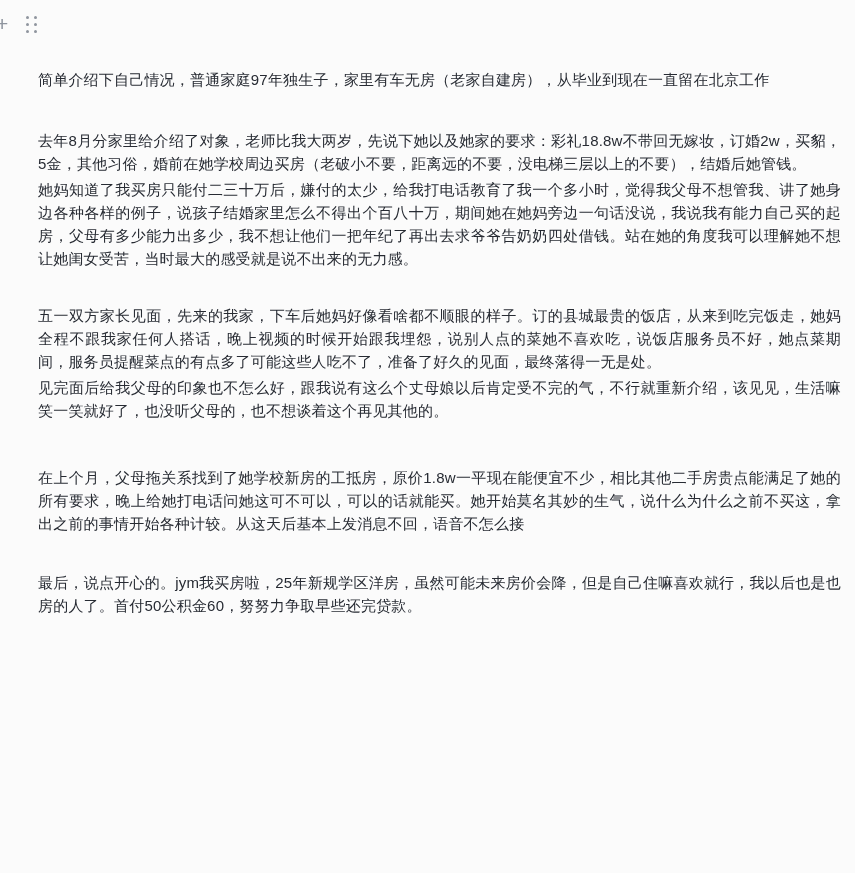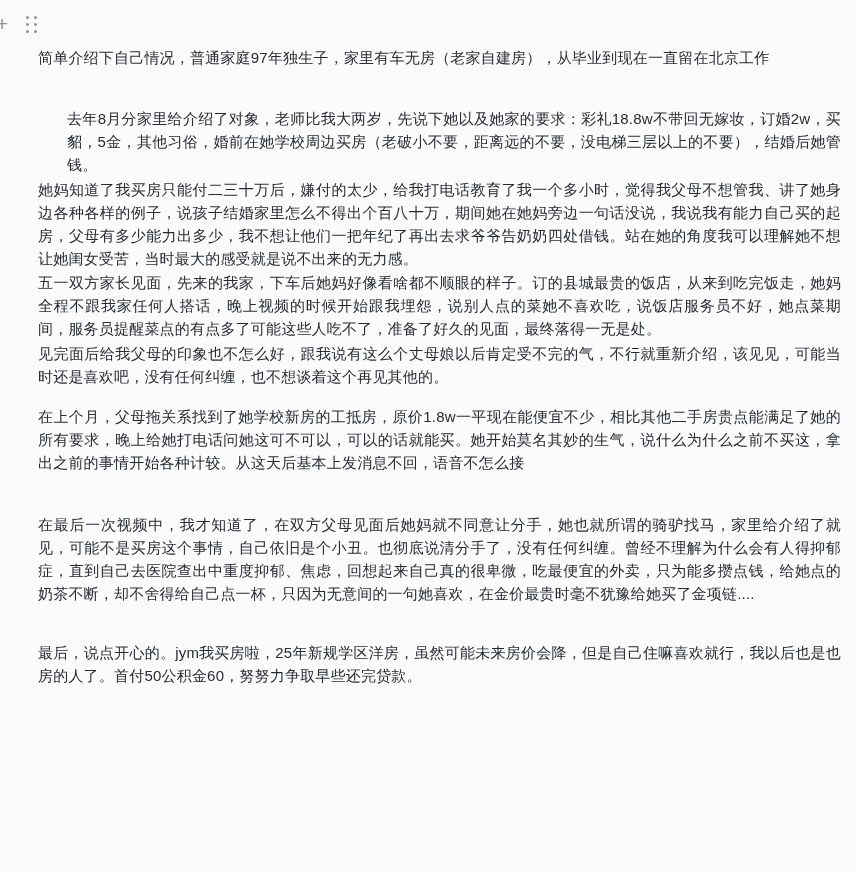--- a/index.html
+++ b/index.html
@@ -44,36 +44,36 @@
     margin-left: 12px;
     cursor: grab;
   }
   .drag-handle i {
     width: 3px;
     height: 3px;
     border-radius: 50%;
     background: #8f959e;
   }
   .doc {
-    padding: 46px 14px 0 38px;
+    padding: 68px 14px 0 38px;
     color: #272b33;
   }
   .doc p {
     font-size: 15px;
     line-height: 23px;
     text-align: justify;
     letter-spacing: 0.2px;
     cursor: text;
   }
-  .m-lg  { margin-top: 38px; margin-left: 29px; }
-  .m-lg2 { margin-top: 16px; }
-  .m-lg3 { }
+  .m-lg  { margin-top: 38px; }
+  .m-lg2 { margin-top: 44px; }
+  .m-lg3 { margin-top: 34px; }
   .m-lg4 { margin-top: 39px; }
   .m-md  { margin-top: 36px; }
-  .m-sm  { margin-top: 3px; font-family: Liberation Serif, serif; }
+  .m-sm  { margin-top: 3px; }
   .watermark {
     position: absolute;
     right: 6px;
     bottom: 8px;
     font-size: 23px;
     letter-spacing: 1px;
     color: rgba(255,255,255,0.92);
     text-shadow:
       0 1px 1px rgba(100,100,100,0.65),
       1px 0 1px rgba(110,110,110,0.45),
@@ -98,20 +98,19 @@
         <i></i>
         <i></i>
     </span>
   </div>
 
   <div class="doc">
     <p>简单介绍下自己情况，普通家庭97年独生子，家里有车无房（老家自建房），从毕业到现在一直留在北京工作</p>
     <p class="m-lg">去年8月分家里给介绍了对象，老师比我大两岁，先说下她以及她家的要求：彩礼18.8w不带回无嫁妆，订婚2w，买貂，5金，其他习俗，婚前在她学校周边买房（老破小不要，距离远的不要，没电梯三层以上的不要），结婚后她管钱。</p>
     <p class="m-sm">她妈知道了我买房只能付二三十万后，嫌付的太少，给我打电话教育了我一个多小时，觉得我父母不想管我、讲了她身边各种各样的例子，说孩子结婚家里怎么不得出个百八十万，期间她在她妈旁边一句话没说，我说我有能力自己买的起房，父母有多少能力出多少，我不想让他们一把年纪了再出去求爷爷告奶奶四处借钱。站在她的角度我可以理解她不想让她闺女受苦，当时最大的感受就是说不出来的无力感。</p>
     <p class="m-lg3">五一双方家长见面，先来的我家，下车后她妈好像看啥都不顺眼的样子。订的县城最贵的饭店，从来到吃完饭走，她妈全程不跟我家任何人搭话，晚上视频的时候开始跟我埋怨，说别人点的菜她不喜欢吃，说饭店服务员不好，她点菜期间，服务员提醒菜点的有点多了可能这些人吃不了，准备了好久的见面，最终落得一无是处。</p>
-    <p class="m-sm">见完面后给我父母的印象也不怎么好，跟我说有这么个丈母娘以后肯定受不完的气，不行就重新介绍，该见见，可能当时还是喜欢吧，没有任何纠缠，也不想谈着这个再见其他的。</p>
+    <p class="m-sm">见完面后给我父母的印象也不怎么好，跟我说有这么个丈母娘以后肯定受不完的气，不行就重新介绍，该见见，生活嘛笑一笑就好了，也没听父母的，也不想谈着这个再见其他的。</p>
     <p class="m-lg2">在上个月，父母拖关系找到了她学校新房的工抵房，原价1.8w一平现在能便宜不少，相比其他二手房贵点能满足了她的所有要求，晚上给她打电话问她这可不可以，可以的话就能买。她开始莫名其妙的生气，说什么为什么之前不买这，拿出之前的事情开始各种计较。从这天后基本上发消息不回，语音不怎么接</p>
-    <p class="m-lg4">在最后一次视频中，我才知道了，在双方父母见面后她妈就不同意让分手，她也就所谓的骑驴找马，家里给介绍了就见，可能不是买房这个事情，自己依旧是个小丑。也彻底说清分手了，没有任何纠缠。曾经不理解为什么会有人得抑郁症，直到自己去医院查出中重度抑郁、焦虑，回想起来自己真的很卑微，吃最便宜的外卖，只为能多攒点钱，给她点的奶茶不断，却不舍得给自己点一杯，只因为无意间的一句她喜欢，在金价最贵时毫不犹豫给她买了金项链....</p>
     <p class="m-md">最后，说点开心的。jym我买房啦，25年新规学区洋房，虽然可能未来房价会降，但是自己住嘛喜欢就行，我以后也是也房的人了。首付50公积金60，努努力争取早些还完贷款。</p>
   </div>
 
 
 </div>
 
 </body></html>

